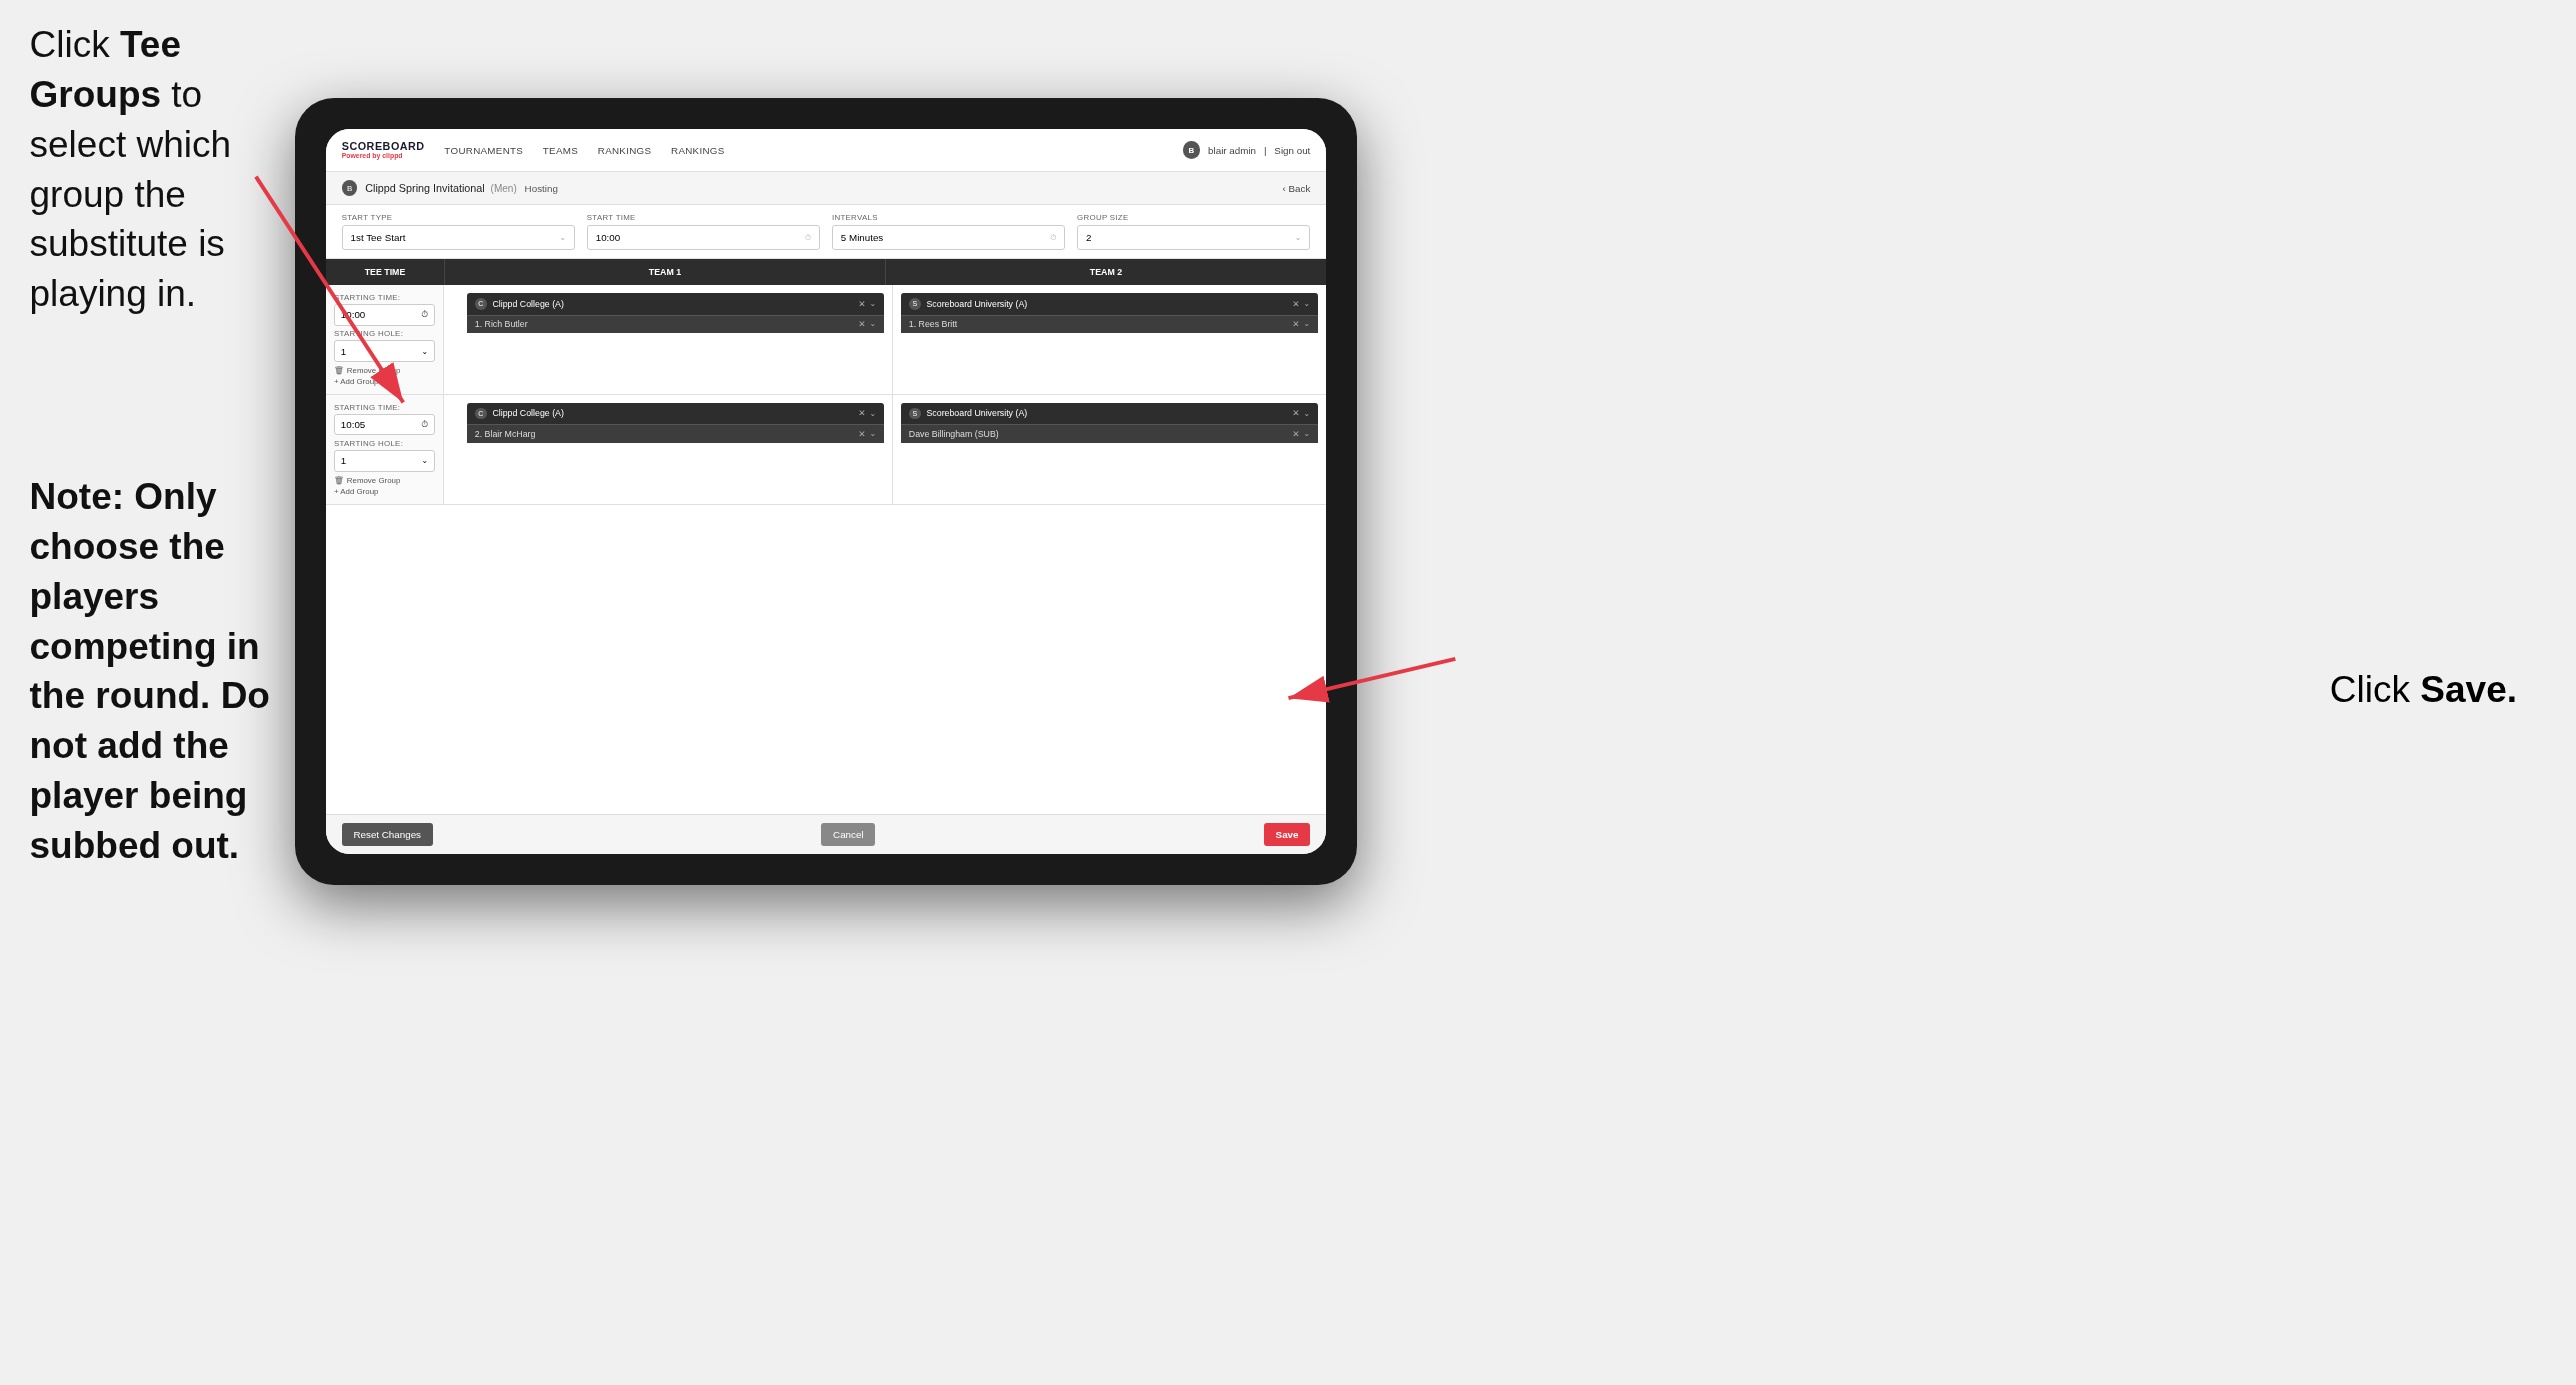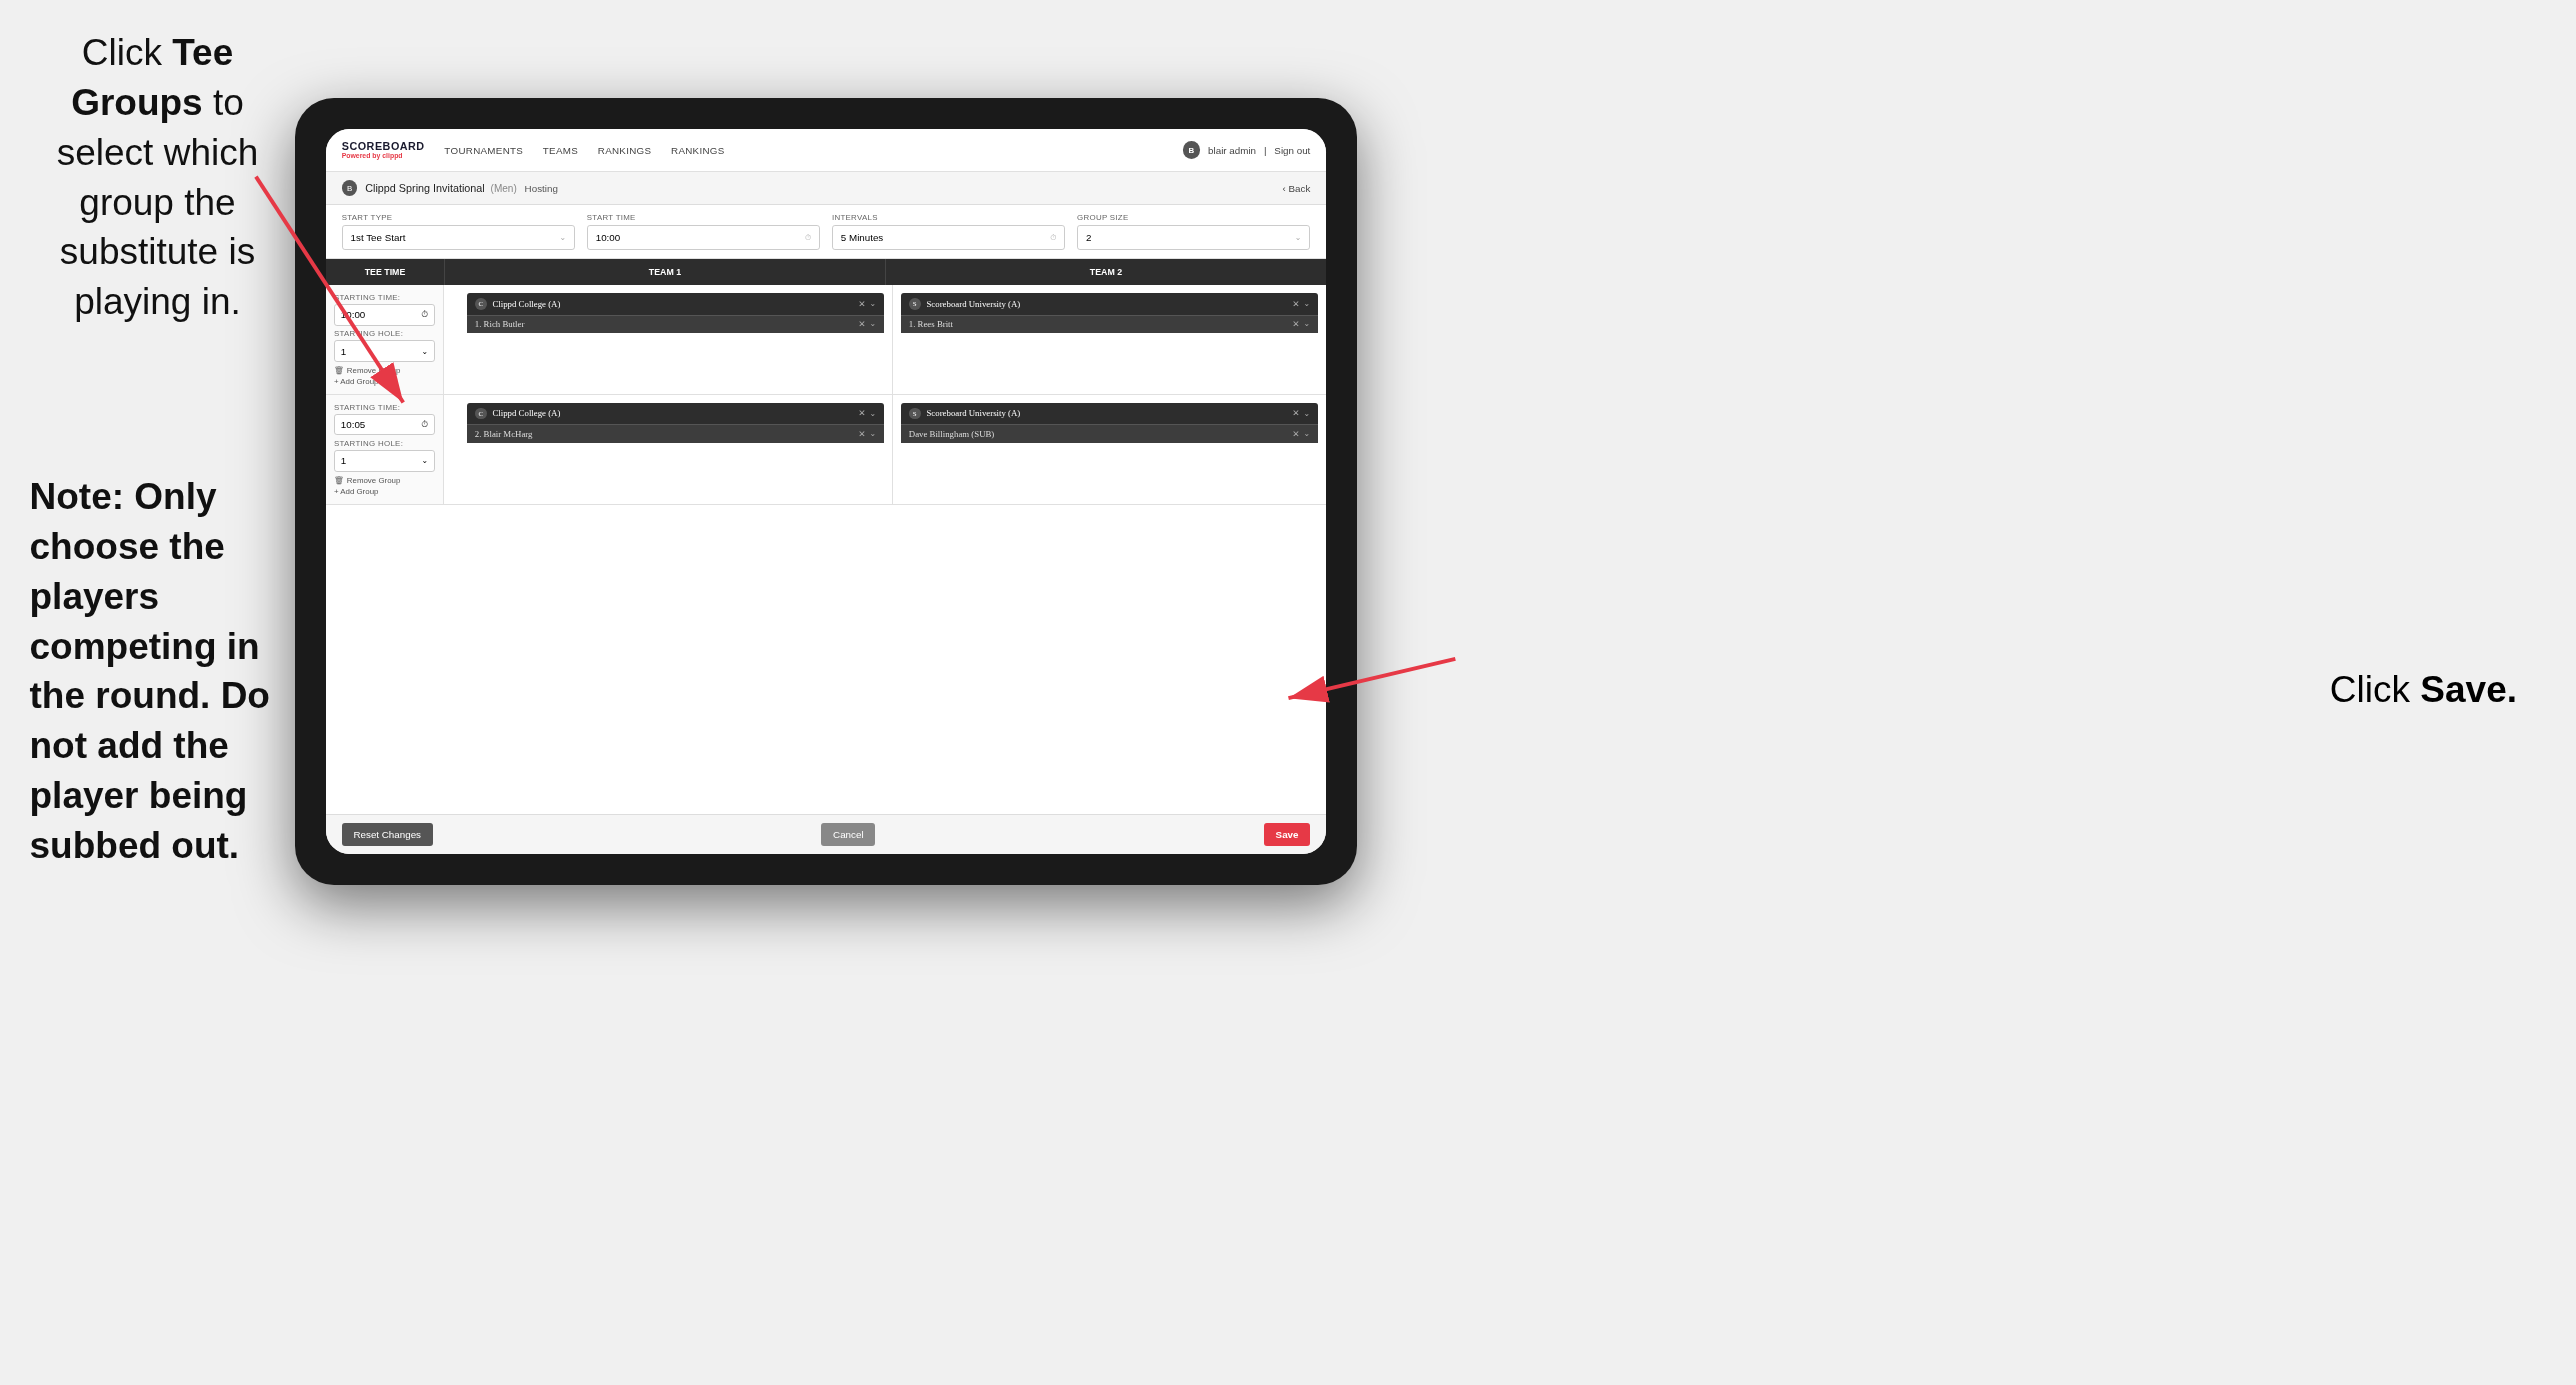--- a/index.html
+++ b/index.html
@@ -9,24 +9,23 @@
       width: 2576px;
       height: 1385px;
       position: relative;
       overflow: hidden;
     }
 
     
     .instruction-area {
       position: absolute;
       left: 0;
-      top: 8px;
+      top: 0;
       width: 315px;
       padding: 19.7px 29.5px;
-      text-align: center;
     }
     .instruction-text {
       font-size: 37px;
       line-height: 1.35;
       color: #111;
     }
     .instruction-text b { font-weight: 800; }
 
     .note-area {
       position: absolute;
@@ -303,21 +302,20 @@
 
     
     .teams-side {
       flex: 1;
       display: flex;
     }
     .team-col {
       flex: 1;
       padding: 7.9px;
       border-right: 1px solid #e0e0e0;
-      font-family: Liberation Serif, serif;
     }
     .team-col:last-child { border-right: none; }
 
     
     .team-card {
       background: #2d2d2d;
       border-radius: 2.9px;
       margin-bottom: 3.9px;
     }
     .team-card-header {

